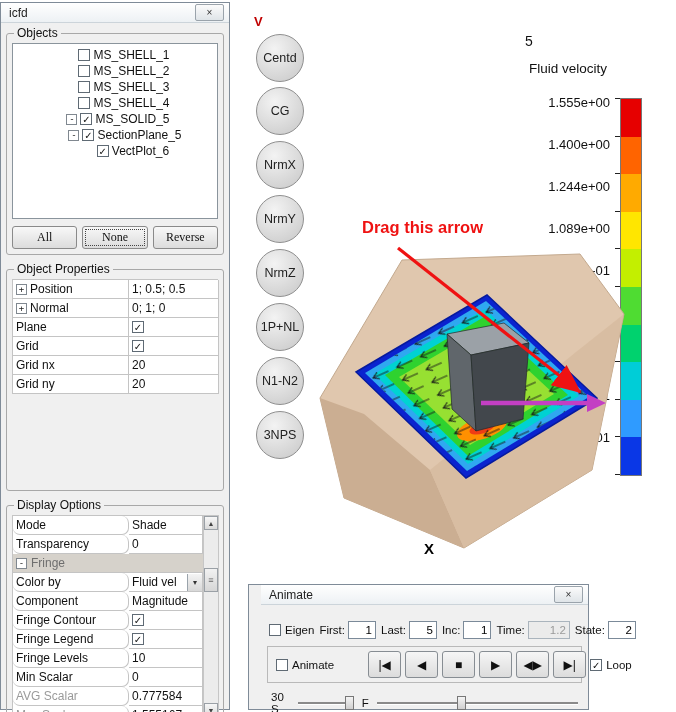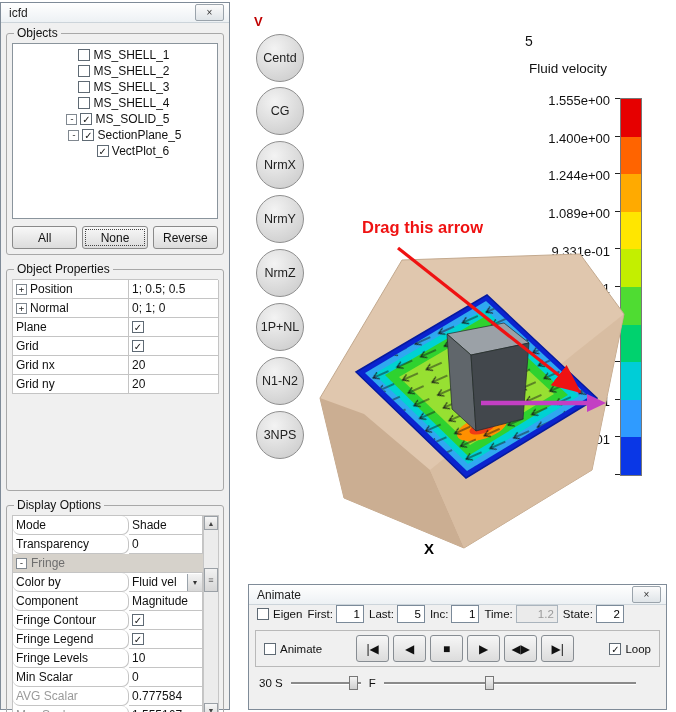--- a/index.html
+++ b/index.html
@@ -24,21 +24,21 @@
   .tree{background:#fff;border:1px solid #8a949c;height:168px;overflow:hidden;padding:3px 0;}
   .tree-row{display:flex;align-items:center;height:16px;gap:3px;font-size:12px;justify-content:center;}
   .lvl0{padding-left:6px;} .lvl1{padding-left:20px;} .lvl2{padding-left:36px;}
   .exp{width:9px;height:9px;border:1px solid #808890;background:#fff;font-size:9px;line-height:8px;
        text-align:center;color:#222;flex:none;font-family:"DejaVu Sans Mono",monospace;}
   .exp-spacer{width:9px;flex:none;}
   .cb{width:12px;height:12px;border:1px solid #5f6a74;background:#fff;font-size:10px;line-height:11px;
       text-align:center;color:#111;flex:none;box-sizing:border-box;}
   .obj-buttons{display:flex;gap:5px;margin-top:7px;}
   .btn{flex:1;height:21px;background:linear-gradient(#f8f8f8,#dcdcdc);border:1px solid #8a8a8a;
-       border-radius:3px;font-size:12px;display:flex;align-items:center;justify-content:center;}
+       border-radius:3px;font-size:12px;display:flex;align-items:center;justify-content:center;font-family:Liberation Serif, serif;}
   .btn.focused{outline:1px dotted #444;outline-offset:-4px;}
 
   
   .ptable{background:#fff;border-top:1px solid #c4c4c4;border-left:1px solid #c4c4c4;}
   .prow{display:flex;height:19px;box-sizing:border-box;}
   .pcell{box-sizing:border-box;border-right:1px solid #c4c4c4;border-bottom:1px solid #c4c4c4;
          font-size:12px;display:flex;align-items:center;padding:0 3px;gap:3px;background:#fff;}
   .plabel{flex:none;}
   #oprops-gb .plabel{width:116px;} #oprops-gb .pvalue{width:90px;}
   #display-gb .plabel{width:116px;border-radius:7px;} #display-gb .pvalue{width:74px;}
@@ -83,22 +83,22 @@
   .seg::before{content:"";position:absolute;left:-6px;top:-1px;width:5px;height:1px;background:#222;}
   #legend-bar::after{content:"";position:absolute;left:-6px;bottom:0;width:5px;height:1px;background:#222;}
 
   
   #drag-note{position:absolute;left:362px;top:218px;color:#ef1212;font-weight:bold;font-size:16.5px;}
 
   
   #scene{position:absolute;left:0;top:0;width:676px;height:712px;pointer-events:none;}
 
   
-  #animate-win{left:248px;top:584px;width:419px;height:126px;}
-  .anim-row1{display:flex;align-items:center;margin-top:0;padding:0 8px;font-size:11.5px;
+  #animate-win{left:248px;top:584px;width:341px;height:126px;padding-left:12px;}
+  .anim-row1{display:flex;align-items:center;margin-top:16px;padding:0 8px;font-size:11.5px;
              white-space:nowrap;}
   .flabel{margin-left:5px;margin-right:3px;}
   .numfield{height:18px;border:1px solid #7b8a99;background:#fff;font-size:11.5px;text-align:right;
             padding:0 3px;box-sizing:border-box;font-family:"Liberation Sans",sans-serif;}
   .numfield.dis{background:#ebebeb;color:#9a9a9a;border-color:#aab4bd;}
   .anim-frame{border:1px solid #b9b9b9;margin:7px 6px 0;padding:4px 8px;display:flex;
               align-items:center;}
   .tbtn{width:31px;height:25px;background:linear-gradient(#f6f6f6,#dcdcdc);border:1px solid #878d93;
         border-radius:3px;display:flex;align-items:center;justify-content:center;font-size:12px;
         margin-right:4px;color:#111;}
@@ -126,21 +126,20 @@
 <div class="vbtn" style="top:357px">N1-N2</div>
 <div class="vbtn" style="top:411px">3NPS</div>
 
 <div id="legend-state">5</div>
 <div id="legend-title">Fluid velocity</div>
 <div id="legend-values">
   <div class="legend-val">1.555e+00</div>
   <div class="legend-val">1.400e+00</div>
   <div class="legend-val">1.244e+00</div>
   <div class="legend-val">1.089e+00</div>
-  <div class="legend-val">9.331e-01</div>
   <div class="legend-val">7.776e-01</div>
   <div class="legend-val">6.221e-01</div>
   <div class="legend-val">4.666e-01</div>
   <div class="legend-val">3.110e-01</div>
   <div class="legend-val">1.555e-01</div>
 </div>
 <div id="legend-bar">
   <div class="seg" style="background-color: rgb(230, 0, 0);"></div>
   <div class="seg" style="background-color: rgb(255, 100, 0);"></div>
   <div class="seg" style="background-color: rgb(255, 170, 0);"></div>

